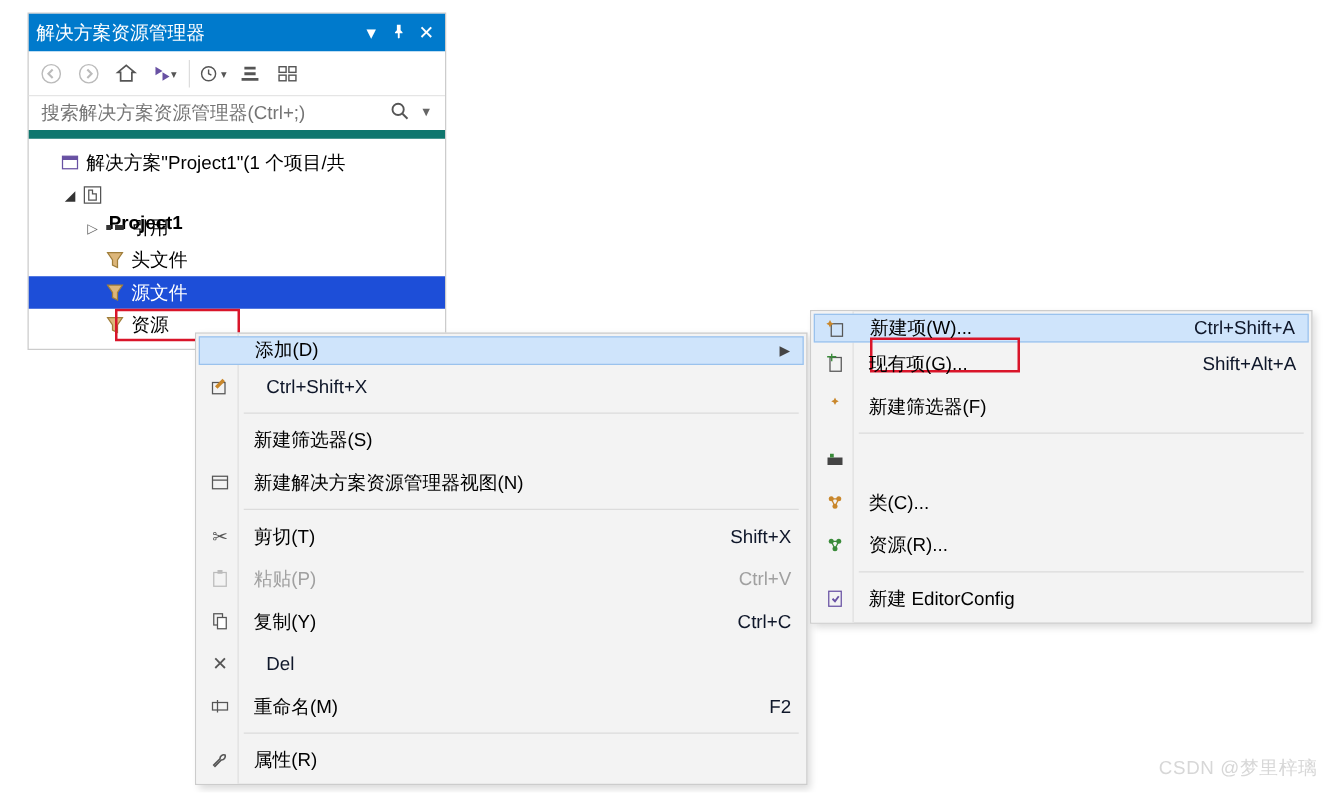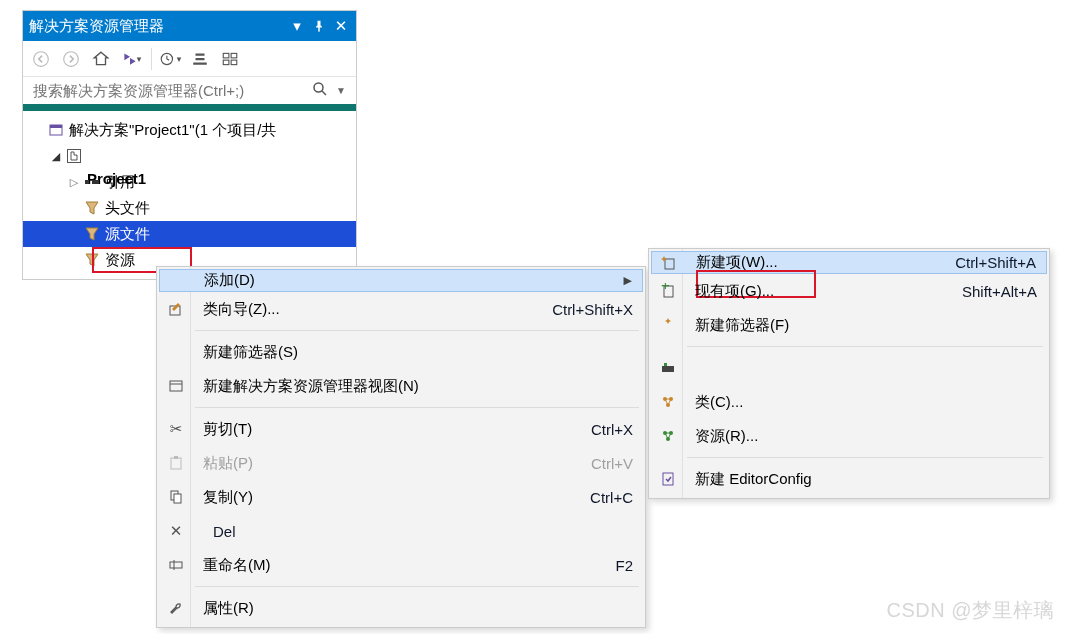--- a/index.html
+++ b/index.html
@@ -116,21 +116,21 @@
     .mrow .mlabel { flex: 1; padding-left: 10px; z-index: 1; }
     .mrow .mshort { color: #0f172a; padding-left: 20px; z-index: 1; }
     .mrow .marrow { width: 14px; text-align: right; color: #444; z-index: 1; font-size: 11px; }
     .mrow.disabled .mlabel, .mrow.disabled .mshort, .mrow.disabled .micon { color: #a0a0a0; }
     .msep { height: 1px; background: #dcdcdc; margin: 4px 4px 4px 36px; }
     .watermark {
       position: absolute;
       right: 14px;
       bottom: 10px;
       color: #d7d7d7;
-      font-size: 20px;
+      font-size: 15px;
       letter-spacing: 0.5px;
     }
     
     .ic-folder { fill: #dcb67a; }
     .ic-folder-stroke { stroke: #a07e3b; stroke-width: 1; }
     .ic-filter { fill: #dcb67a; stroke: #a07e3b; }
   </style>
 </head>
 <body>
 
@@ -281,42 +281,41 @@
     <span class="mlabel">添加(D)</span>
     <span class="marrow">▶</span>
   </div>
   <div class="mrow">
     <span class="micon">
         <svg width="16" height="16" viewBox="0 0 16 16">
           <rect x="2" y="5" width="10" height="9" fill="none" stroke="#555"></rect>
           <path d="M10 2l2 2-6 6-2-2z" fill="#c9872b"></path>
         </svg>
       </span>
-    <span class="mlabel">类向导(Z)...</span>
     <span class="mshort">Ctrl+Shift+X</span>
   </div>
   <div class="msep"></div>
   <div class="mrow">
     <span class="micon"></span>
     <span class="mlabel">新建筛选器(S)</span>
   </div>
   <div class="mrow">
     <span class="micon">
         <svg width="16" height="16" viewBox="0 0 16 16">
           <rect x="2" y="3" width="12" height="10" fill="none" stroke="#555"></rect>
           <line x1="2" y1="6" x2="14" y2="6" stroke="#555"></line>
         </svg>
       </span>
     <span class="mlabel">新建解决方案资源管理器视图(N)</span>
   </div>
   <div class="msep"></div>
   <div class="mrow">
     <span class="micon">✂</span>
     <span class="mlabel">剪切(T)</span>
-    <span class="mshort">Ctrl+X</span>
+    <span class="mshort">Shift+X</span>
   </div>
   <div class="mrow disabled">
     <span class="micon">
         <svg width="16" height="16" viewBox="0 0 16 16">
           <rect x="3" y="3" width="10" height="11" fill="none" stroke="#bbb"></rect>
           <rect x="6" y="1" width="4" height="3" fill="#bbb"></rect>
         </svg>
       </span>
     <span class="mlabel">粘贴(P)</span>
     <span class="mshort">Ctrl+V</span>

